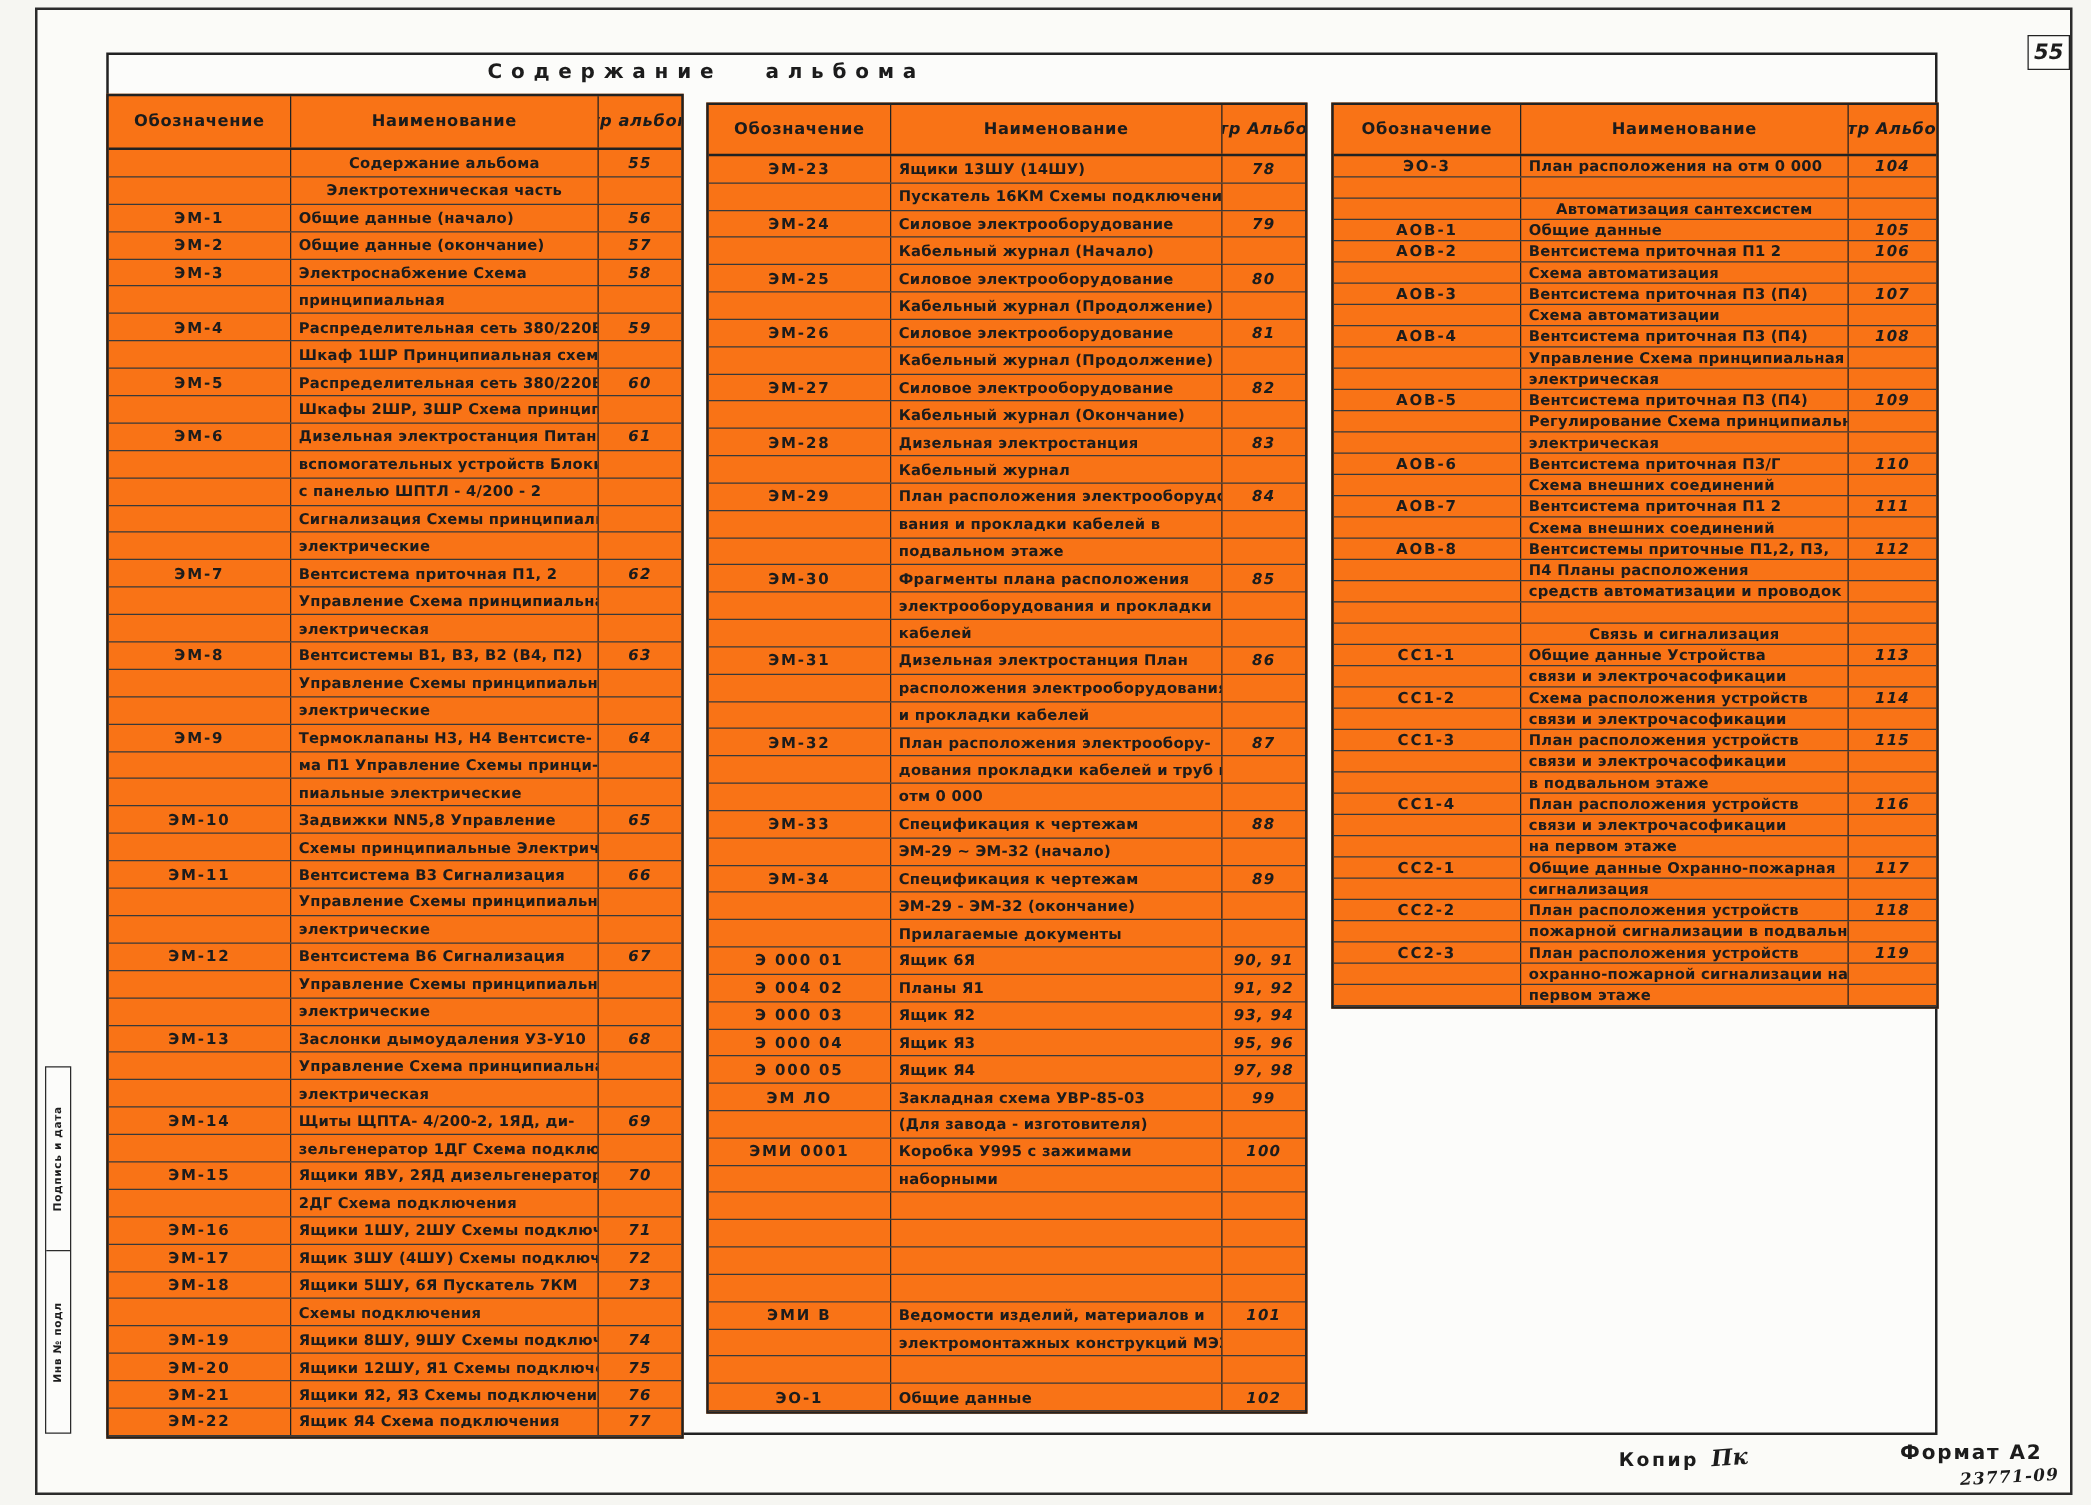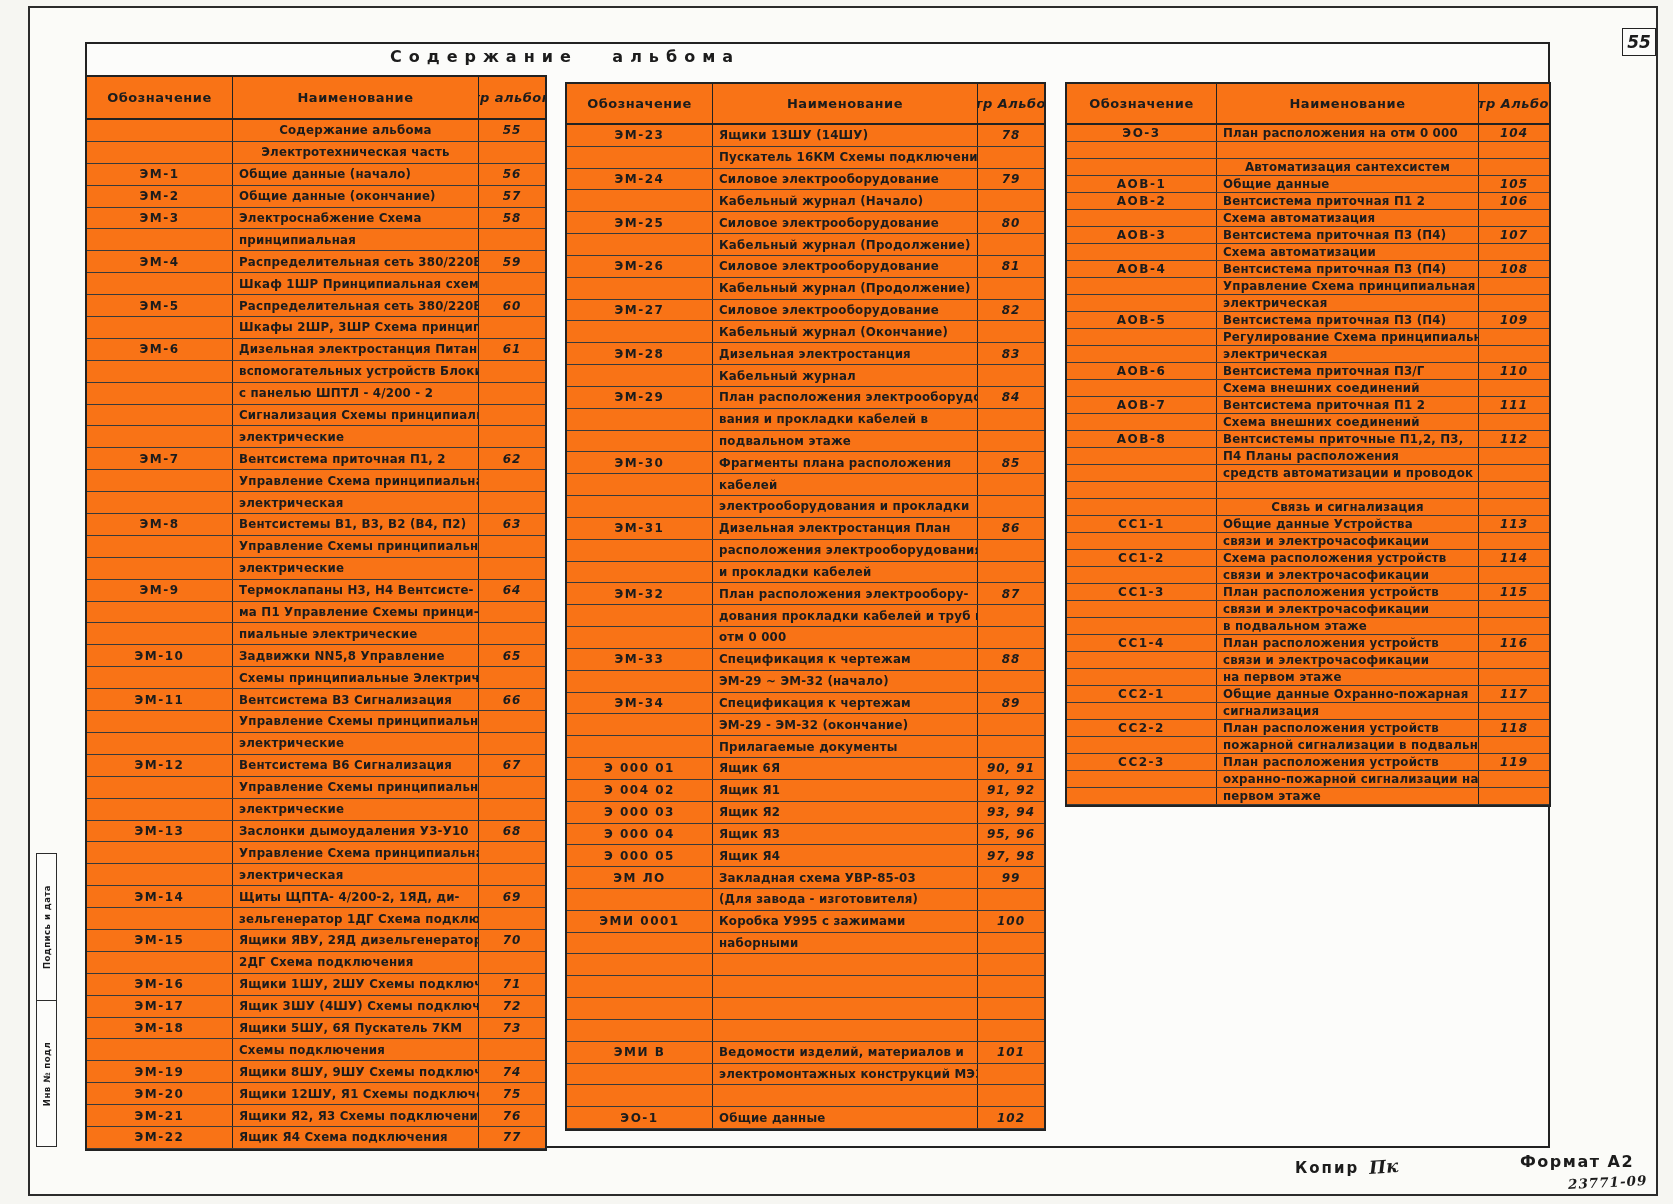--- a/index.html
+++ b/index.html
@@ -428,26 +428,26 @@
         <div class="cell c-name">подвальном этаже</div>
         <div class="cell c-page"></div>
       </div>
       <div class="trow">
         <div class="cell c-des">ЭМ-30</div>
         <div class="cell c-name">Фрагменты плана расположения</div>
         <div class="cell c-page">85</div>
       </div>
       <div class="trow">
         <div class="cell c-des"></div>
+        <div class="cell c-name">электрооборудования и прокладки</div>
+        <div class="cell c-page"></div>
+      </div>
+      <div class="trow">
+        <div class="cell c-des"></div>
         <div class="cell c-name">кабелей</div>
-        <div class="cell c-page"></div>
-      </div>
-      <div class="trow">
-        <div class="cell c-des"></div>
-        <div class="cell c-name">электрооборудования и прокладки</div>
         <div class="cell c-page"></div>
       </div>
       <div class="trow">
         <div class="cell c-des">ЭМ-31</div>
         <div class="cell c-name">Дизельная электростанция План</div>
         <div class="cell c-page">86</div>
       </div>
       <div class="trow">
         <div class="cell c-des"></div>
         <div class="cell c-name">расположения электрооборудования</div>
@@ -498,21 +498,21 @@
         <div class="cell c-name">Прилагаемые документы</div>
         <div class="cell c-page"></div>
       </div>
       <div class="trow">
         <div class="cell c-des">Э 000 01</div>
         <div class="cell c-name">Ящик 6Я</div>
         <div class="cell c-page">90, 91</div>
       </div>
       <div class="trow">
         <div class="cell c-des">Э 004 02</div>
-        <div class="cell c-name">Ящик Я1</div>
+        <div class="cell c-name">Планы Я1</div>
         <div class="cell c-page">91, 92</div>
       </div>
       <div class="trow">
         <div class="cell c-des">Э 000 03</div>
         <div class="cell c-name">Ящик Я2</div>
         <div class="cell c-page">93, 94</div>
       </div>
       <div class="trow">
         <div class="cell c-des">Э 000 04</div>
         <div class="cell c-name">Ящик Я3</div>

